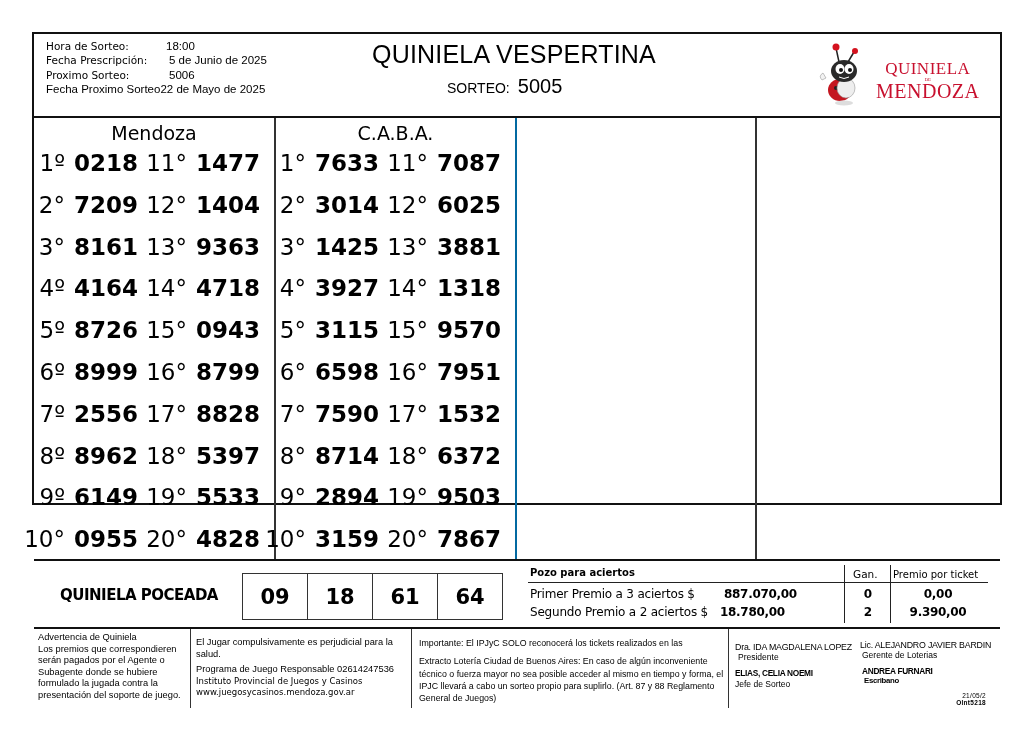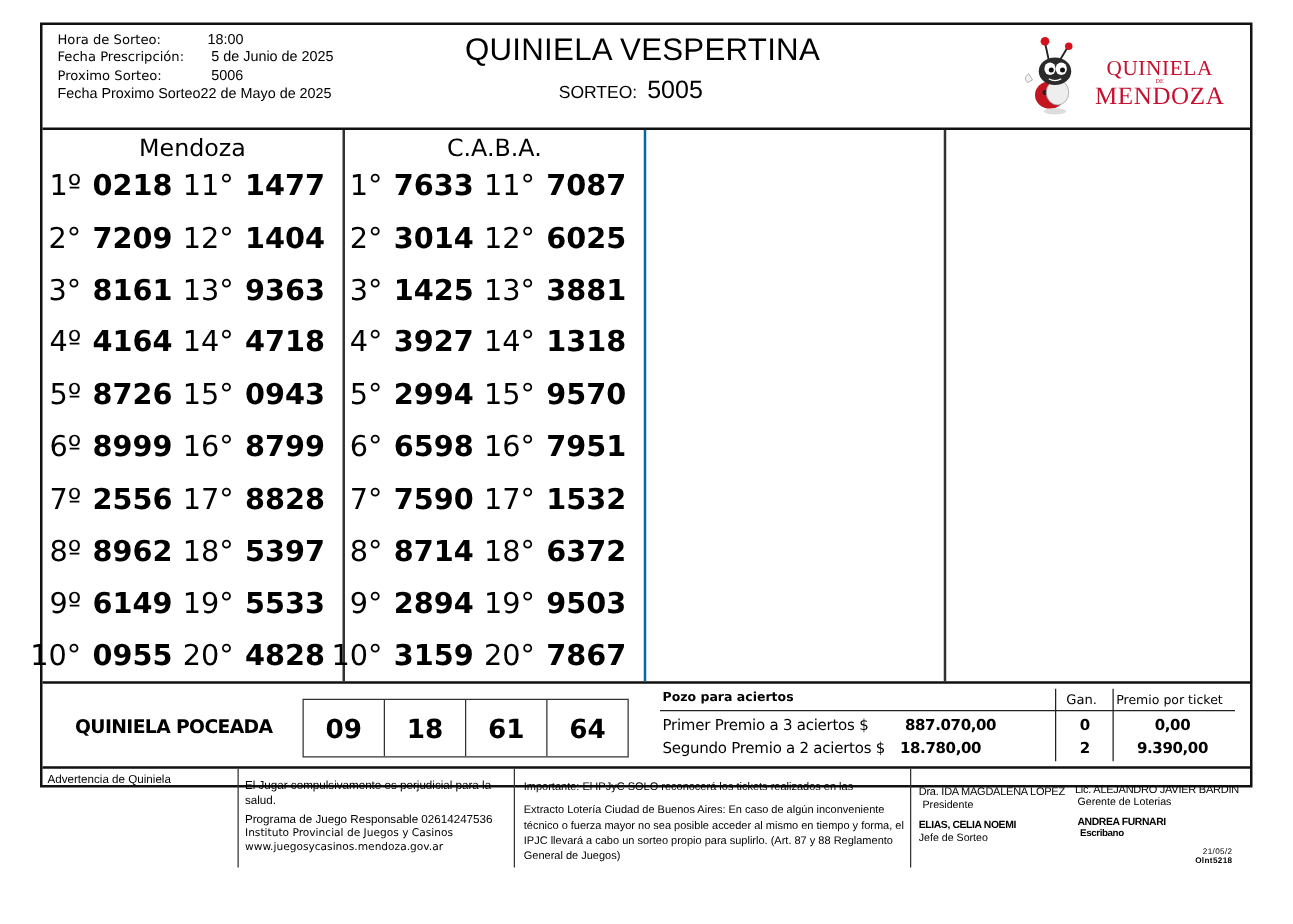--- a/index.html
+++ b/index.html
@@ -1,19 +1,19 @@
 <!DOCTYPE html>
 <html><head>
   <meta charset="utf-8">
   <style>
     * { box-sizing: border-box; margin: 0; padding: 0; }
     html, body { width: 1034px; height: 739px; background: #ffffff; overflow: hidden; }
     body { position: relative; font-family: "Liberation Sans", sans-serif; color: #000; }
 
-    .sheet { position: absolute; left: 32px; top: 18px; width: 970px; height: 612px; border: 2px solid #111; }
+    .sheet { position: absolute; left: 32px; top: 32px; width: 970px; height: 473px; border: 2px solid #111; }
 
     
     .header { position: absolute; left: 0; top: 0; width: 966px; height: 84px; border-bottom: 2px solid #111; }
     .info { position: absolute; left: 12px; top: 5px; font-size: 11.5px; line-height: 14.3px; }
     .info .row { display: flex; white-space: nowrap; }
     .info .lbl { width: 120px; font-family: "DejaVu Sans", sans-serif; font-size: 10.5px; }
     .info .val { font-size: 11.5px; }
     .info .row.last .lbl { width: auto; font-size: 11.5px; font-family: "Liberation Sans", sans-serif; }
     .title { position: absolute; left: 310px; top: 6px; width: 340px; text-align: center; font-size: 25px; letter-spacing: 0.2px; }
     .sorteo { position: absolute; left: 413px; top: 41px; display: flex; align-items: baseline; gap: 8px; }
@@ -278,21 +278,21 @@
               <span class="num">3927</span>
             </div>
             <div class="cell b">
               <span class="pos">14°</span>
               <span class="num">1318</span>
             </div>
           </div>
           <div class="nrow" style="top: 169.2px;">
             <div class="cell a">
               <span class="pos">5°</span>
-              <span class="num">2994</span>
+              <span class="num">3115</span>
             </div>
             <div class="cell b">
               <span class="pos">15°</span>
               <span class="num">9570</span>
             </div>
           </div>
           <div class="nrow" style="top: 211px;">
             <div class="cell a">
               <span class="pos">6°</span>
               <span class="num">6598</span>
@@ -376,20 +376,21 @@
         <span class="amt" style="left:192px">18.780,00</span>
         <span class="gan">2</span>
         <span class="tkt">9.390,00</span>
       </div>
     </div>
   </div>
 
   <div class="footer">
     <div class="fcol f1">
       <div>Advertencia de Quiniela</div>
+      <div>Los premios que correspondieren serán pagados por el Agente o Subagente donde se hubiere formulado la jugada contra la presentación del soporte de juego.</div>
     </div>
     <div class="fcol f2">
       <div>El Jugar compulsivamente es perjudicial para la salud.</div>
       <div class="p2">Programa de Juego Responsable 02614247536</div>
       <div class="small">Instituto Provincial de Juegos y Casinos</div>
       <div class="small">www.juegosycasinos.mendoza.gov.ar</div>
     </div>
     <div class="fcol f3">
       <div>Importante: El IPJyC SOLO reconocerá los tickets realizados en las</div>
       <div class="p2">Extracto Lotería Ciudad de Buenos Aires: En caso de algún inconveniente técnico o fuerza mayor no sea posible acceder al mismo en tiempo y forma, el IPJC llevará a cabo un sorteo propio para suplirlo. (Art. 87 y 88 Reglamento General de Juegos)</div>

